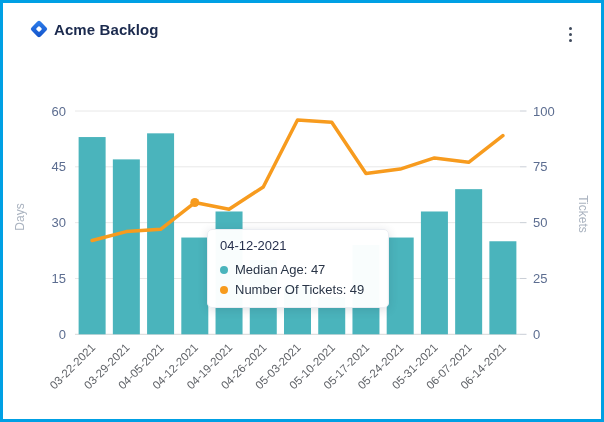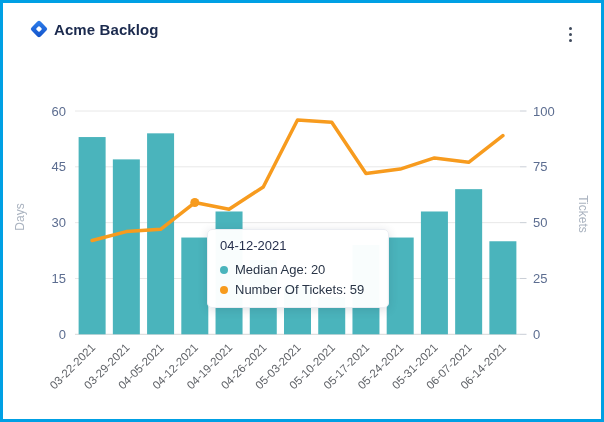--- a/index.html
+++ b/index.html
@@ -123,22 +123,22 @@
     </svg>
 
   <div class="axis-title left">Days</div>
   <div class="axis-title right">Tickets</div>
 
   <div class="tooltip">
     <div class="tooltip-title">04-12-2021</div>
     <div id="tooltip-rows">
         <div class="tooltip-row">
           <span class="swatch" style="background: rgb(74, 180, 188);"></span>
-          <span class="txt">Median Age: 20</span>
+          <span class="txt">Median Age: 47</span>
         </div>
         <div class="tooltip-row">
           <span class="swatch" style="background: rgb(247, 155, 30);"></span>
-          <span class="txt">Number Of Tickets: 59</span>
+          <span class="txt">Number Of Tickets: 49</span>
         </div>
       </div>
   </div>
 
 </div>
 
 </body></html>

